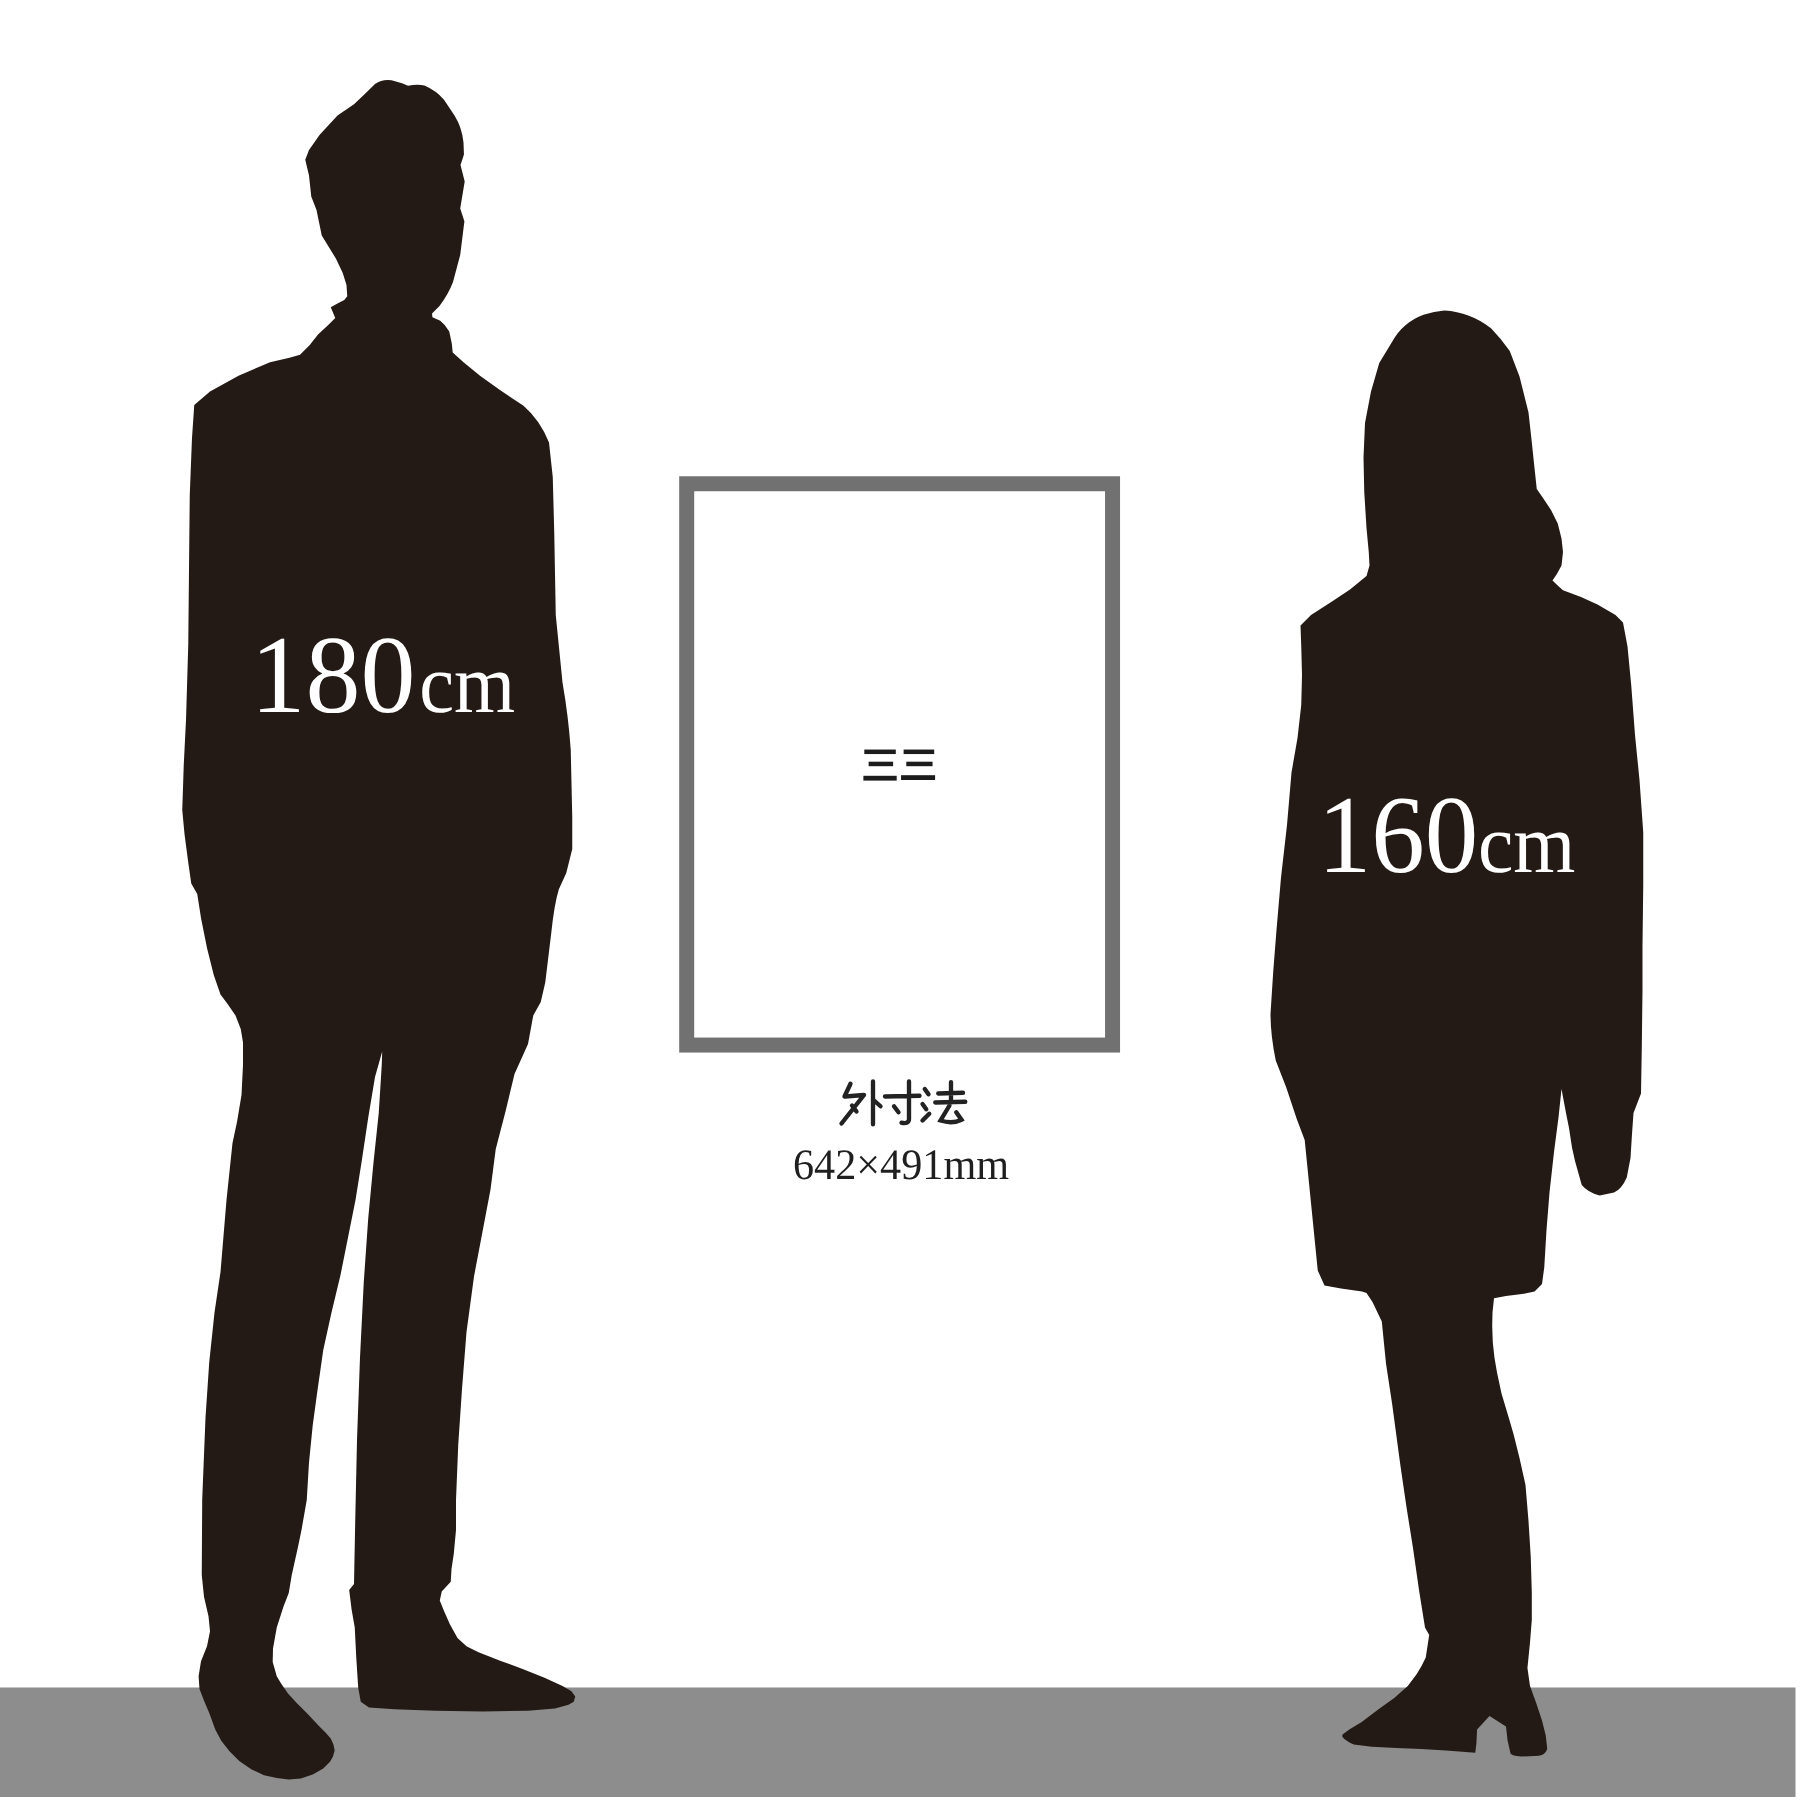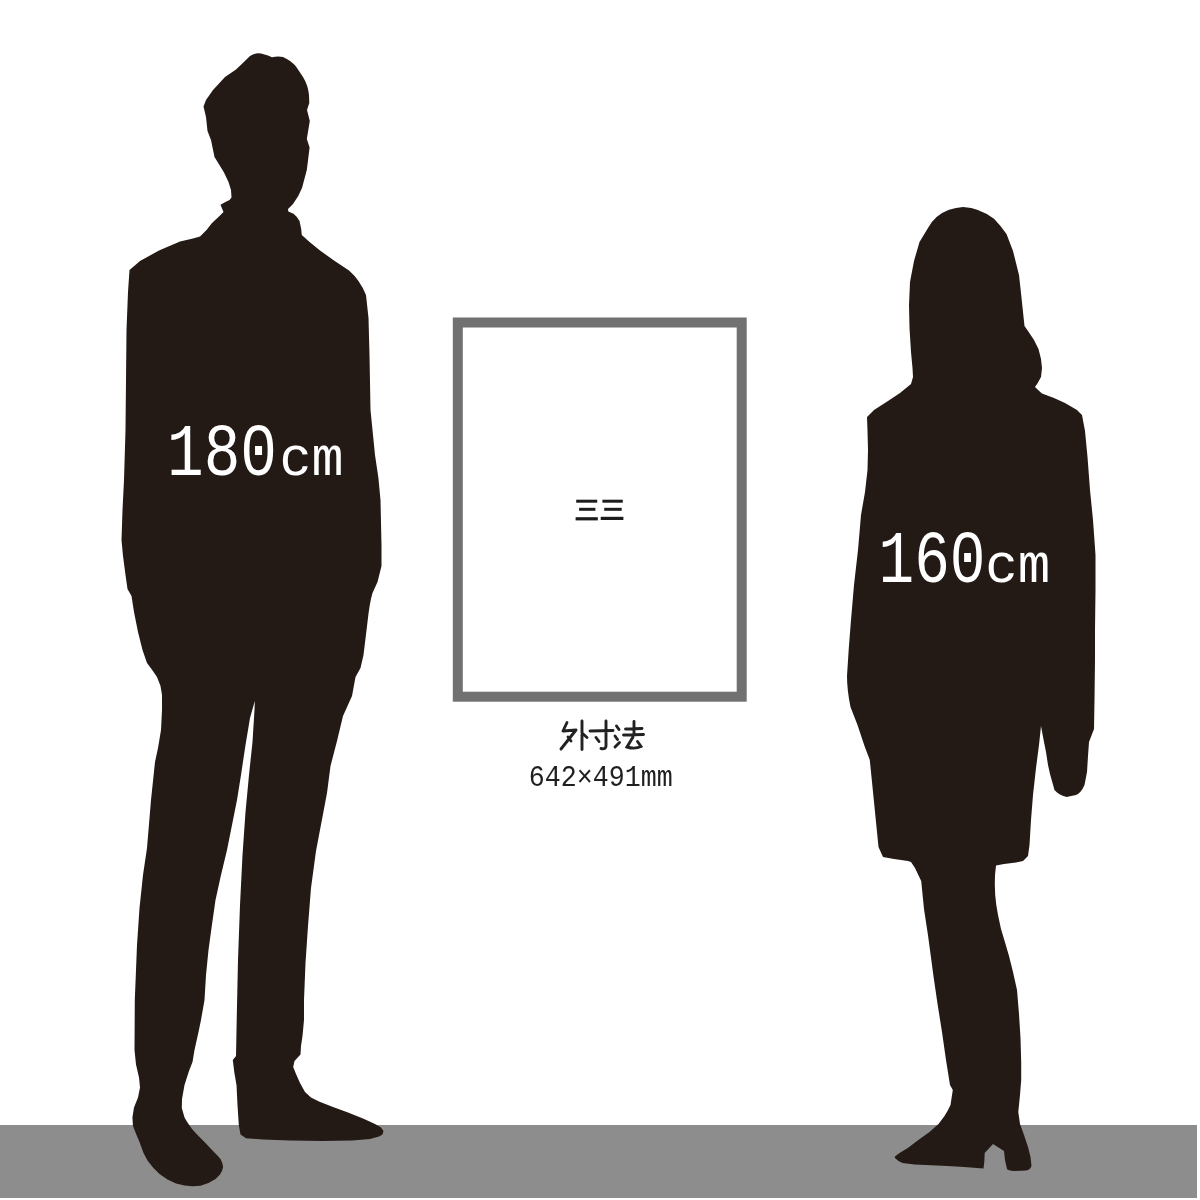--- a/index.html
+++ b/index.html
@@ -1,16 +1,16 @@
 <!DOCTYPE html>
 <html><head>
 <meta charset="utf-8">
 <style>
   html,body{margin:0;padding:0;background:#ffffff;}
-  #stage{width:1064px;height:1200px;position:relative;font-family:Liberation Mono, monospace;}
+  #stage{width:1064px;height:1200px;position:relative;font-family:Liberation Serif, serif;}
 </style>
 </head>
 <body>
 <div id="stage">
 <svg width="1200" height="1200" viewBox="0 0 1200 1200">
 
 <rect x="0" y="0" width="1200" height="1200" fill="#ffffff"></rect>
 
 <rect x="0" y="1125" width="1197" height="73" fill="#8d8d8d"></rect>
 

